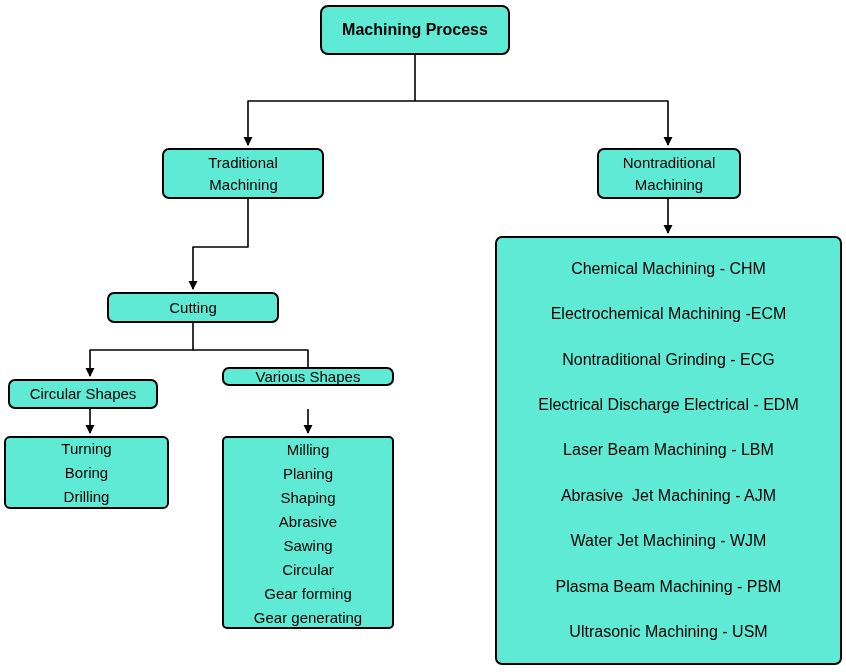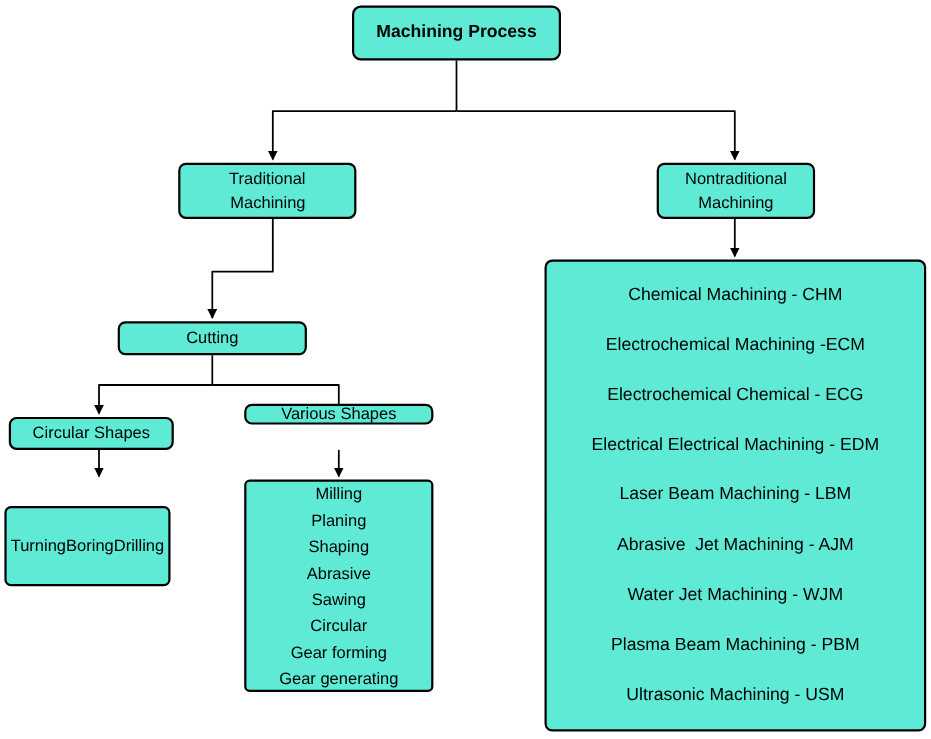--- a/index.html
+++ b/index.html
@@ -45,24 +45,23 @@
   #title-box .node-label {
     font-weight: bold;
     font-size: 16px;
   }
   #traditional-box   { left: 162px; top: 148px; width: 162px; height: 51px; text-align: right; }
   #nontraditional-box{ left: 582px; top: 148px; width: 144px; height: 51px; margin-left: 15px; }
   #cutting-box       { left: 107px; top: 292px; width: 172px; height: 31px; }
   #circular-box      { left: 8px;   top: 379px; width: 150px; height: 30px; }
   #various-box       { left: 222px; top: 367px; width: 172px; height: 19px; }
   #circular-list-box {
-    left: 4px; top: 436px; width: 151px; height: 73px;
-    flex-direction: row; justify-content: center;
+    left: 4px; top: 436px; width: 165px; height: 73px;
+    flex-direction: column; justify-content: center;
     border-radius: 6px;
-    margin-top: 24px;
   }
   #various-list-box {
     left: 222px; top: 436px; width: 172px; height: 193px;
     flex-direction: column; justify-content: flex-start;
     border-radius: 5px;
   }
   .list-item {
     font-size: 15px;
     line-height: 24px;
     white-space: pre-wrap;
@@ -151,22 +150,22 @@
     <span class="list-item">Abrasive</span>
     <span class="list-item">Sawing</span>
     <span class="list-item">Circular</span>
     <span class="list-item">Gear forming</span>
     <span class="list-item">Gear generating</span>
   </div>
 
   <div class="node" id="nt-list-box">
     <span class="nt-item">Chemical Machining - CHM</span>
     <span class="nt-item">Electrochemical Machining -ECM</span>
-    <span class="nt-item">Electrochemical Chemical - ECG</span>
-    <span class="nt-item">Electrical Electrical Machining - EDM</span>
+    <span class="nt-item">Nontraditional Grinding - ECG</span>
+    <span class="nt-item">Electrical Discharge Electrical - EDM</span>
     <span class="nt-item">Laser Beam Machining - LBM</span>
     <span class="nt-item">Abrasive  Jet Machining - AJM</span>
     <span class="nt-item">Water Jet Machining - WJM</span>
     <span class="nt-item">Plasma Beam Machining - PBM</span>
     <span class="nt-item">Ultrasonic Machining - USM</span>
   </div>
 
 </div>
 
 </body></html>

